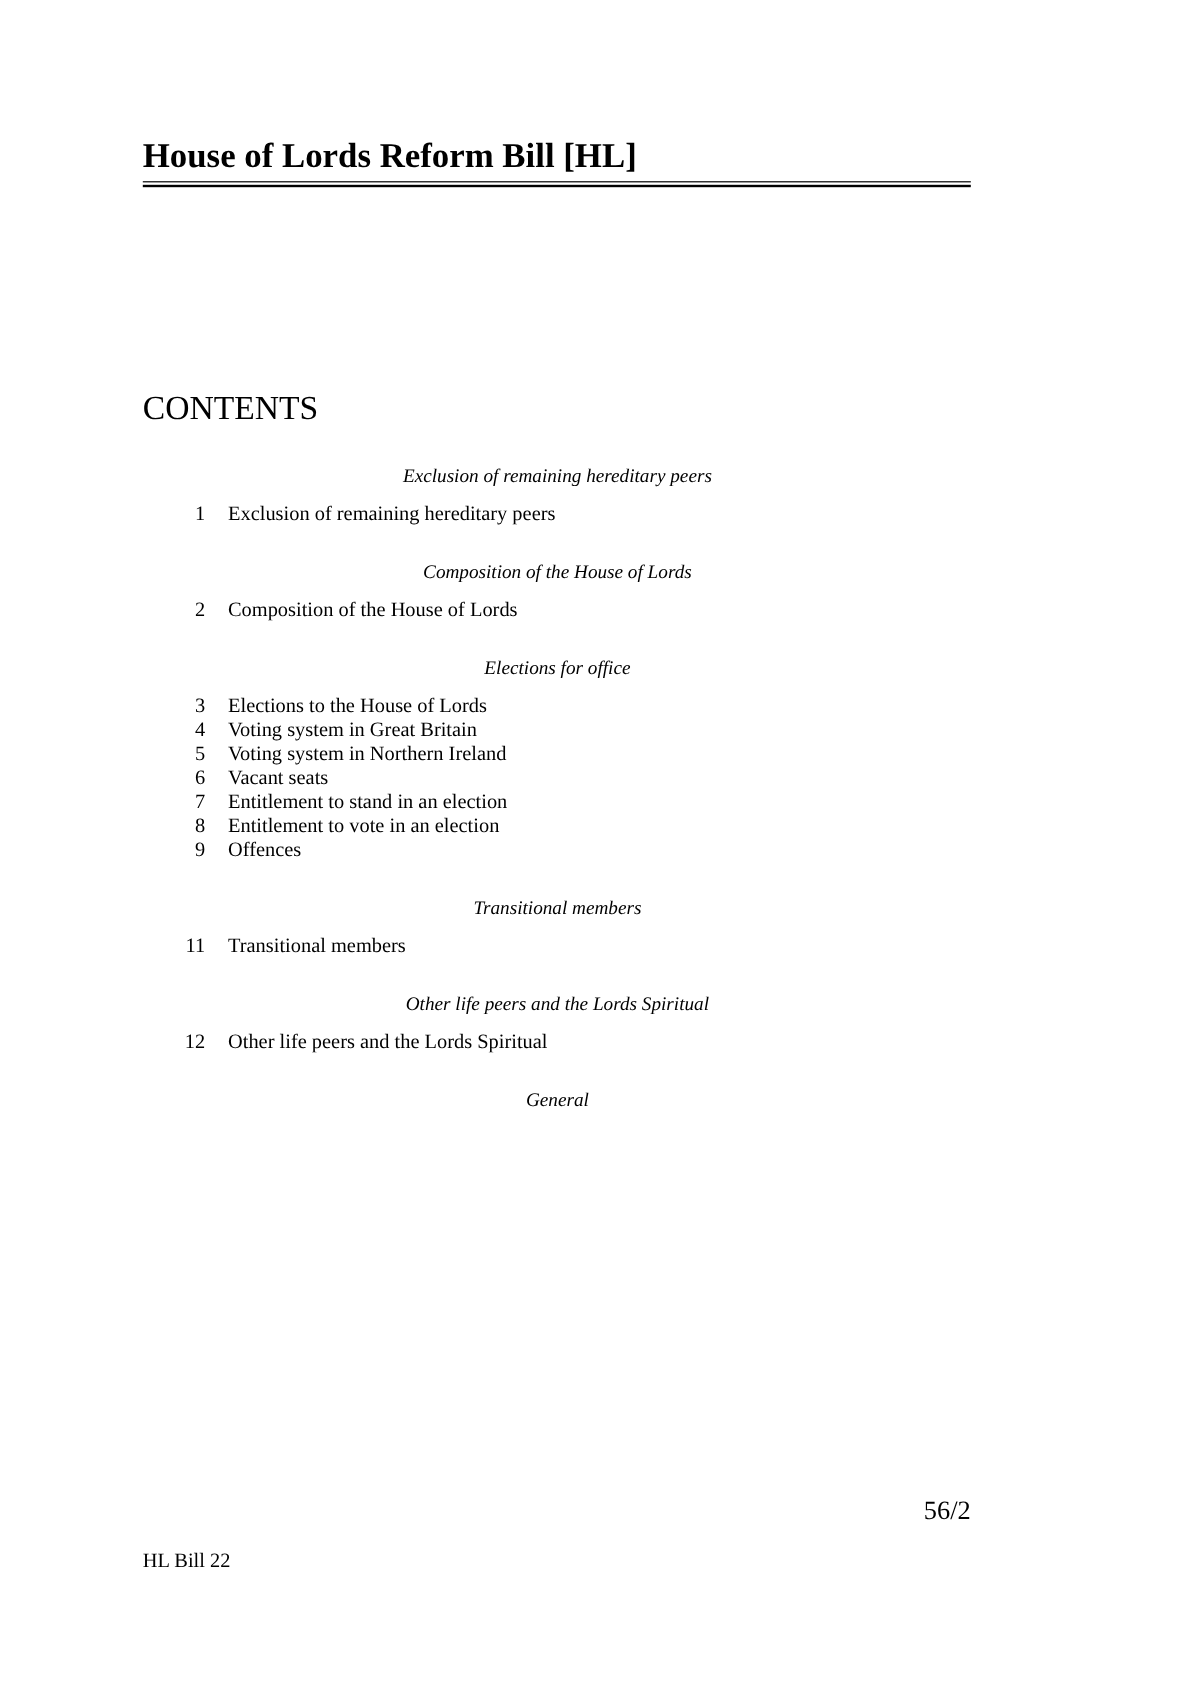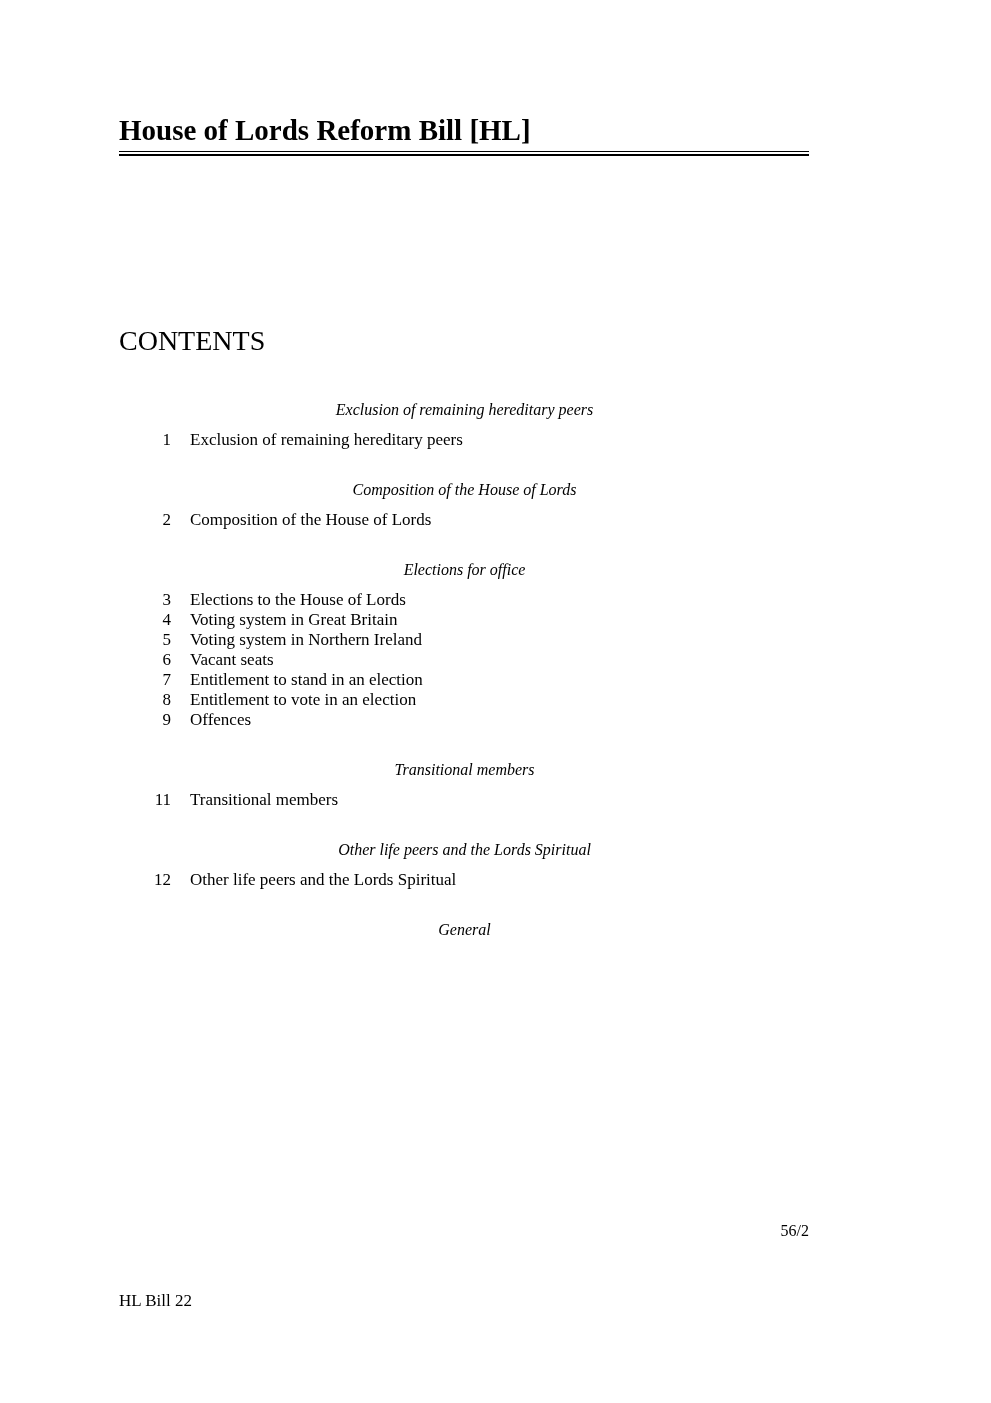--- a/index.html
+++ b/index.html
@@ -10,32 +10,32 @@
     .title {
       position: absolute; left: 119px; width: 690px; top: 111px;
       text-align: left; font-weight: bold; font-size: 29px; line-height: 38px;
     }
     .rule1 { position: absolute; left: 119px; width: 690px; top: 151px; height: 1px; background: #000; }
     .rule2 { position: absolute; left: 119px; width: 690px; top: 154px; height: 2px; background: #000; }
     .contents-heading {
       position: absolute; left: 119px; width: 690px; top: 327px;
       font-size: 28px; line-height: 28px;
     }
-    .toc { position: absolute; left: 119px; width: 690px; top: 400px; }
+    .toc { position: absolute; left: 119px; width: 690px; top: 388px; }
     .group-title {
       text-align: center; font-style: italic; font-size: 16px; line-height: 20px;
       height: 20px; margin-left: 71px; width: 549px;
     }
     .group { margin-bottom: 30px; }
     .group-items { margin-top: 10px; }
     .item { display: flex; font-size: 17px; line-height: 20px; height: 20px; }
     .item .num { width: 52px; text-align: right; flex: 0 0 52px; }
     .item .label { margin-left: 19px; }
     .footer-left { position: absolute; left: 119px; top: 1278px; font-size: 17px; line-height: 22px; margin-top: 12px; }
-    .footer-right { position: absolute; right: 182px; top: 1220px; font-size: 16px; line-height: 22px; }
+    .footer-right { position: absolute; right: 182px; top: 1248px; font-size: 22px; line-height: 22px; }
   </style>
 </head>
 <body>
 
 <div class="title">House of Lords Reform Bill [HL]</div>
 <div class="rule1"></div>
 <div class="rule2"></div>
 
 <div class="contents-heading">CONTENTS</div>
 

